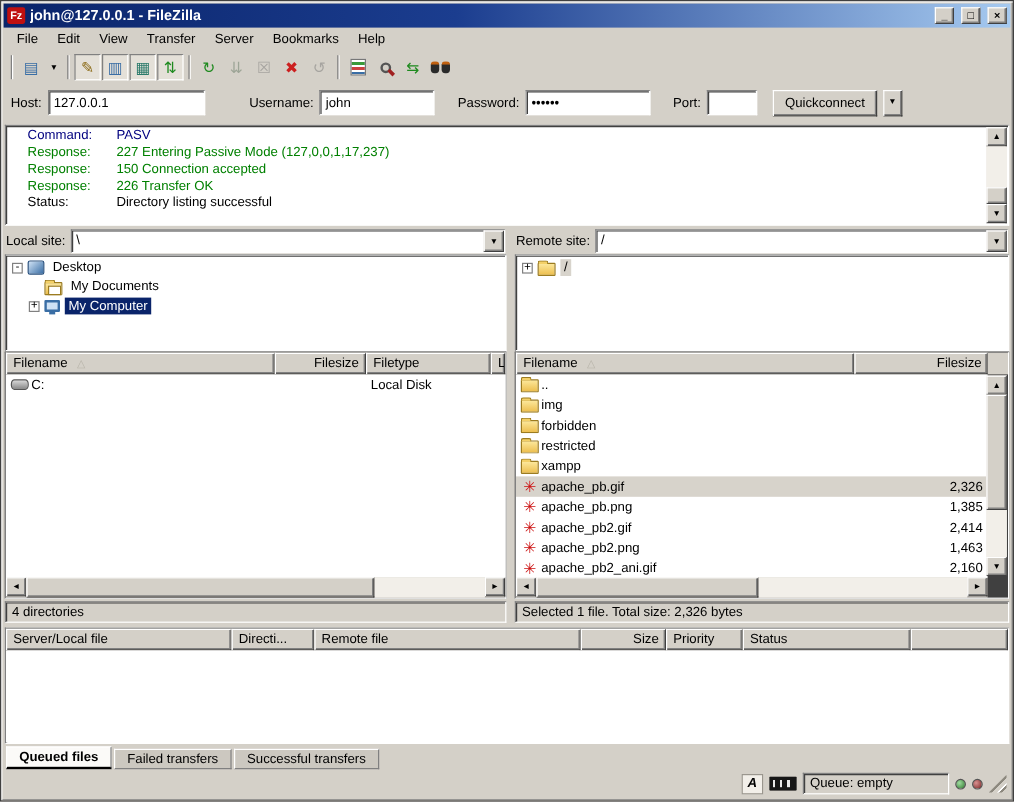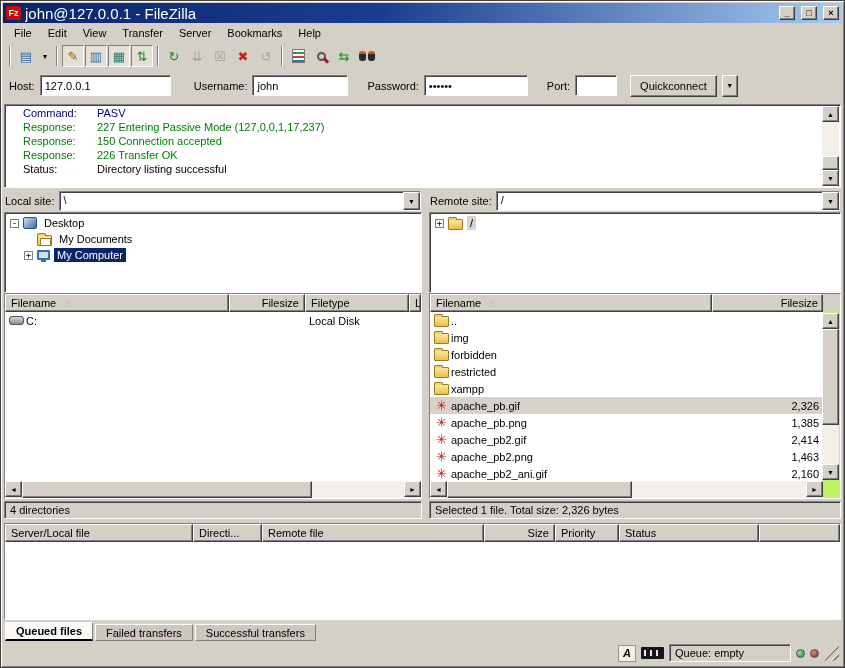--- a/index.html
+++ b/index.html
@@ -10,21 +10,21 @@
     display:flex;flex-direction:column;font-size:11px;color:#000;overflow:hidden;padding:2px;
   }
   
   .inset{border:1px solid;border-color:#808080 #fff #fff #808080;box-shadow:inset 1px 1px 0 #404040;}
   .raised{border:1px solid;border-color:#fff #404040 #404040 #fff;box-shadow:inset -1px -1px 0 #808080;background:#d4d0c8;}
 
   .titlebar{height:20px;background:linear-gradient(90deg,#0a246a 0%,#1b3d8f 45%,#a6caf0 100%);
     display:flex;align-items:center;padding:0 3px;gap:4px;flex:0 0 auto;}
   .app-icon{width:15px;height:14px;background:#bf1010;color:#fff;font-weight:bold;font-size:9px;
     display:flex;align-items:center;justify-content:center;border-radius:2px;}
-  .titletext{color:#fff;font-weight:normal;font-size:15px;flex:1;white-space:nowrap;overflow:hidden;}
+  .titletext{color:#fff;font-weight:bold;font-size:12px;flex:1;white-space:nowrap;overflow:hidden;}
   .winbtn{width:16px;height:14px;font-size:9px;font-weight:bold;display:flex;align-items:center;
     justify-content:center;margin-left:2px;line-height:1;}
 
   .menubar{height:20px;display:flex;align-items:center;padding:0 3px;flex:0 0 auto;}
   .menu-item{padding:3px 8px;cursor:default;}
 
   .toolbar{height:26px;display:flex;align-items:center;padding:0 3px;gap:1px;flex:0 0 auto;}
   .tbtn{width:22px;height:22px;display:flex;align-items:center;justify-content:center;font-size:13px;position:relative;}
   .tbtn.pressed{border:1px solid;border-color:#808080 #fff #fff #808080;background:#e4e0d8;}
   .tbtn.narrow{width:14px;font-size:7px;}
@@ -85,21 +85,21 @@
     border-radius:1px;position:relative;flex:0 0 auto;margin-top:2px;}
   .folder-icon::before{content:"";position:absolute;top:-3px;left:-1px;width:7px;height:2px;
     background:#f3d068;border:1px solid #9c7c20;border-bottom:none;border-radius:2px 2px 0 0;}
   .folder-icon.docs::after{content:"";position:absolute;left:2px;top:2px;width:9px;height:6px;background:#fff;border:1px solid #9c7c20;}
   .desktop-icon{width:14px;height:12px;background:linear-gradient(135deg,#cfe2f5,#3a6ea5);border:1px solid #28507e;border-radius:2px;flex:0 0 auto;}
   .computer-icon{width:13px;height:10px;border:2px solid #3a6ea5;background:#cfe2f5;border-radius:1px;position:relative;flex:0 0 auto;}
   .computer-icon::after{content:"";position:absolute;left:2px;bottom:-4px;width:5px;height:2px;background:#3a6ea5;}
   .disk-icon{width:15px;height:9px;background:linear-gradient(#d8d8d8,#8a8a8a);border:1px solid #555;border-radius:3px/4px;flex:0 0 auto;}
   .file-red{color:#cc1111;font-size:13px;line-height:11px;width:15px;text-align:center;flex:0 0 auto;font-style:normal;}
 
-  .listbox{height:206px;margin:0 1px;background:#bef264;display:flex;flex-direction:column;flex:0 0 auto;position:relative;}
+  .listbox{height:206px;margin:0 1px;background:#404040;display:flex;flex-direction:column;flex:0 0 auto;position:relative;}
   .lheader{height:18px;display:flex;background:#d4d0c8;flex:0 0 auto;}
   .hcell{padding:2px 5px;display:flex;align-items:center;gap:8px;overflow:hidden;white-space:nowrap;}
   .hcell.num{justify-content:flex-end;}
   .sortglyph{color:#b8b4aa;font-size:9px;}
   .lbody{flex:1;overflow:hidden;background:#fff;position:relative;}
   .lrow{height:17px;display:flex;align-items:center;}
   .lrow.sel-gray{background:#d7d3cb;}
   .cell{padding:0 4px;overflow:hidden;white-space:nowrap;display:flex;align-items:center;gap:2px;}
   .cell.num{justify-content:flex-end;display:block;text-align:right;}
 
@@ -211,21 +211,21 @@
           <i></i>
         </span>
       </span>
   </div>
 
   <div class="quickbar">
     <span class="qlabel">Host:</span>
     <span class="qfield inset" style="width:131px">
         <input value="127.0.0.1" style="">
       </span>
-    <span class="qlabel" style="margin-left:18px">Username:</span>
+    <span class="qlabel" style="margin-left:32px">Username:</span>
     <span class="qfield inset" style="width:96px">
         <input value="john" style="">
       </span>
     <span class="qlabel" style="margin-left:14px">Password:</span>
     <span class="qfield inset" style="width:104px">
         <input value="••••••" style="">
       </span>
     <span class="qlabel" style="margin-left:14px">Port:</span>
     <span class="qfield inset" style="width:42px">
         <input value="" style="">

